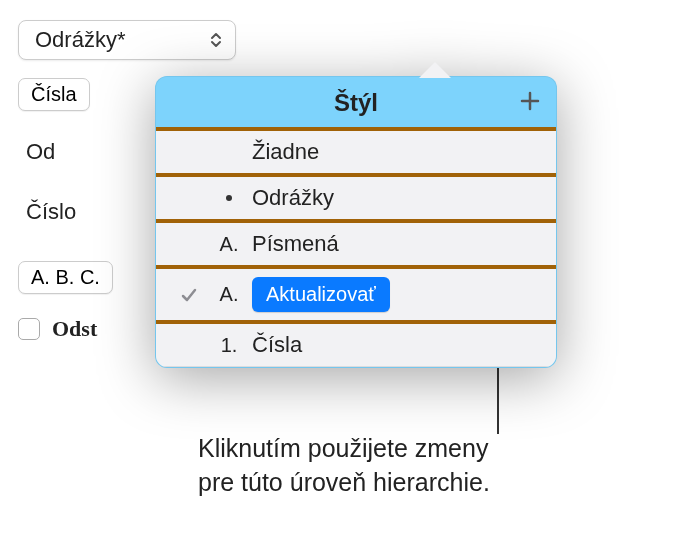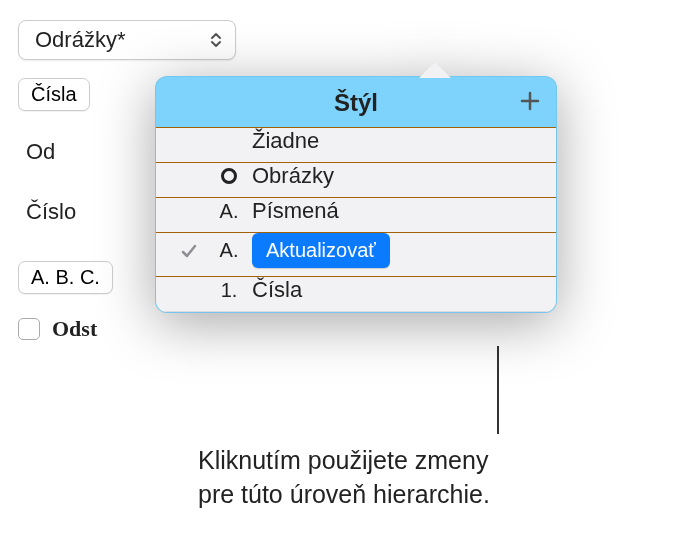--- a/index.html
+++ b/index.html
@@ -93,22 +93,22 @@
       font-size:24px;font-weight:700;color:#222;
     }
     .plus-btn {
       position:absolute; right:12px; top:10px;
       width:28px;height:28px;display:flex;align-items:center;justify-content:center;
       color:#555;
     }
     .style-list { }
     .style-item {
       display:flex;align-items:center;
-      padding:0 16px 8px 16px;
-      border-top:1px solid #a16207;
+      padding:8px 16px 8px 16px;
+      border-top:4px solid #a16207;
       font-size:22px;color:#222;
       gap:0;
       position:relative;
       background:#f2f2f4;
     }
     .style-item:last-child { border-bottom:1px solid #dcdcde; }
     .check-col {
       width:34px; display:flex;align-items:center;justify-content:center;color:#6d6d72;
     }
     .bullet-col {
@@ -127,21 +127,21 @@
 
     
     .callout-line {
       position:absolute;
       top:346px; left:497px;
       width:2px; height:88px;
       background:#333;
     }
     .callout-text {
       position:absolute;
-      top:444px; left:198px;
+      top:432px; left:198px;
       width:460px;
       font-size:25px;
       line-height:1.35;
       color:#222;
       text-align:left;
     }
   </style>
 </head>
 <body>
 
@@ -193,28 +193,28 @@
       </div>
     </div>
     <div class="style-list">
 
       <div class="style-item">
         <div class="check-col"></div>
         <div class="bullet-col"></div>
         <div class="label-col">Žiadne</div>
       </div>
 
-
       <div class="style-item">
         <div class="check-col"></div>
         <div class="bullet-col">
-            <div class="bullet-ring"></div>
+            <div class="bullet-dot"></div>
           </div>
-        <div class="label-col">Obrázky</div>
-      </div>
+        <div class="label-col">Odrážky</div>
+      </div>
+
 
       <div class="style-item">
         <div class="check-col"></div>
         <div class="bullet-col prefix-a">A.</div>
         <div class="label-col">Písmená</div>
       </div>
 
       <div class="style-item">
         <div class="check-col">
           <svg viewBox="0 0 18 18" width="18" height="18">

